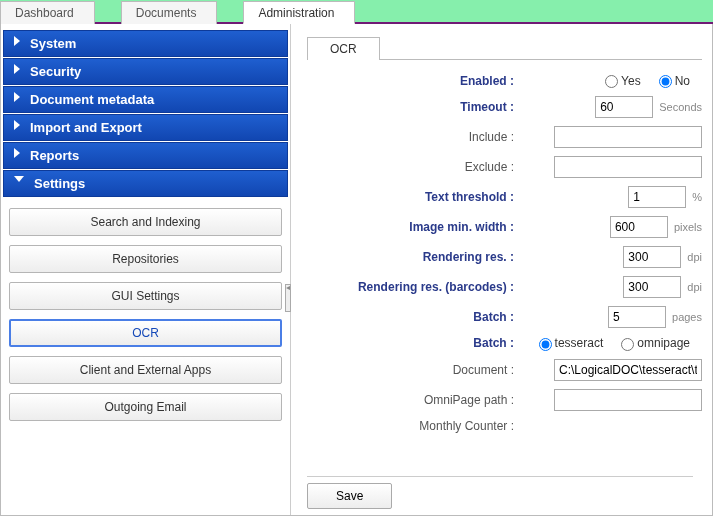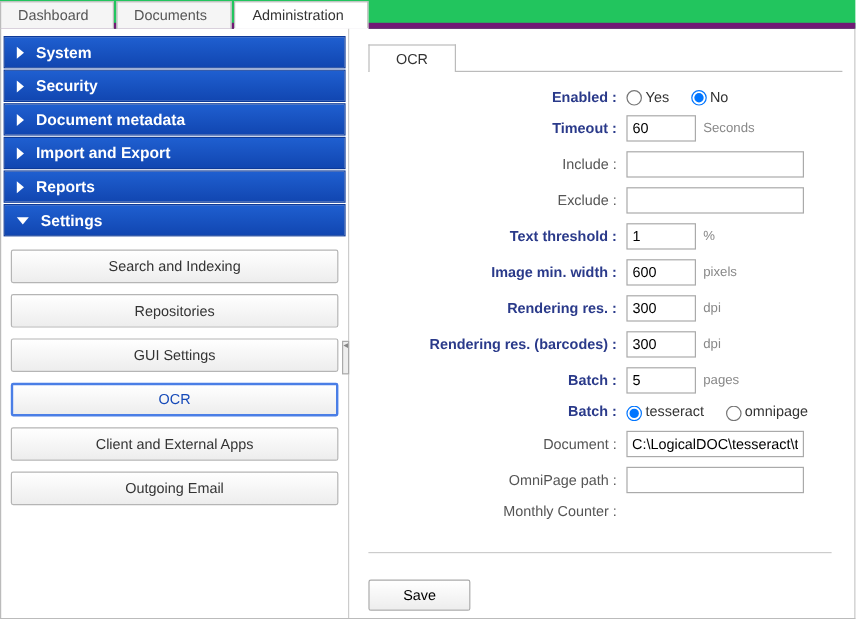--- a/index.html
+++ b/index.html
@@ -7,23 +7,24 @@
     font-family: Arial, Helvetica, sans-serif;
     font-size: 12px;
     color: #333;
     background: #fff;
     width: 713px;
     height: 516px;
     overflow: hidden;
   }
   .tab-bar {
     display: flex;
-    border-bottom: 5px solid #701a75;
+    border-bottom: 2px solid #701a75;
     height: 24px;
-    background: #22c55e;
+    background: #86efac;
+    gap: 24px;
   }
   .tab {
     padding: 4px 20px 4px 14px;
     border: 1px solid #bbb;
     border-bottom: none;
     background: #f5f5f5;
     margin-right: 2px;
     color: #555;
     cursor: pointer;
     position: relative;
@@ -51,21 +52,21 @@
   .accordion-header {
     background: #1549b8;
     background: linear-gradient(#1f5fd0, #1146b1);
     color: #fff;
     font-weight: bold;
     padding: 5px 10px;
     border: 1px solid #0d3a99;
     margin-bottom: 1px;
     cursor: pointer;
     display: flex;
-    align-items: center;
+    align-items: flex-start;
     font-size: 13px;
   }
   .accordion-header .chev {
     display: inline-block;
     width: 0; height: 0;
     margin-right: 10px;
   }
   .chev.right {
     border-top: 5px solid transparent;
     border-bottom: 5px solid transparent;
@@ -128,20 +129,21 @@
     border-bottom: none;
     background: #fff;
     position: relative;
     top: 1px;
     color: #333;
   }
   .form-row {
     display: flex;
     align-items: center;
     margin-bottom: 8px;
+    justify-content: space-between;
   }
   .form-label {
     width: 215px;
     text-align: right;
     padding-right: 8px;
     font-weight: bold;
     color: #2a3a8a;
     font-size: 12px;
   }
   .form-label.plain {
@@ -176,21 +178,21 @@
     vertical-align: middle;
     margin-right: 3px;
     cursor: pointer;
   }
   .save-area {
     position: absolute;
     bottom: 6px;
     left: 16px;
     right: 19px;
     border-top: 1px solid #ccc;
-    padding-top: 22px;
+    padding-top: 6px;
   }
   .save-btn {
     background: linear-gradient(#ffffff, #ededed);
     border: 1px solid #aaa;
     border-radius: 2px;
     padding: 5px 28px;
     cursor: pointer;
     font-size: 12px;
   }
 </style>

